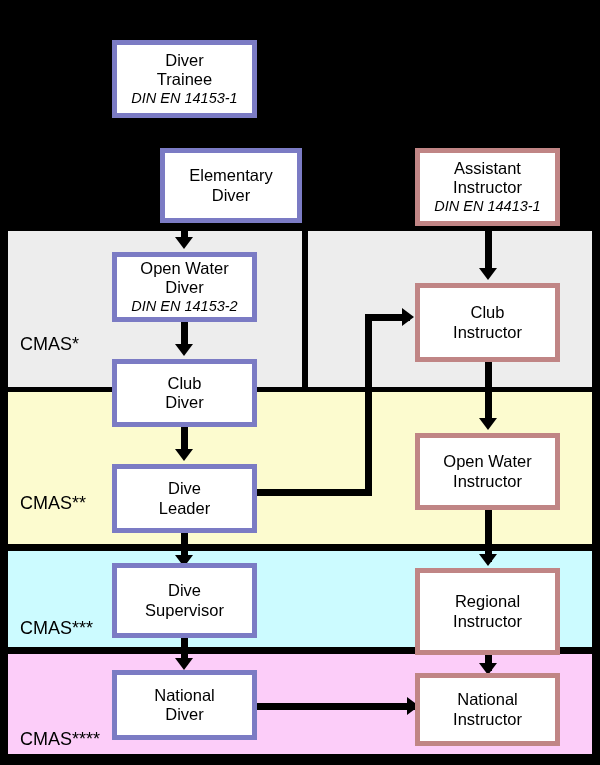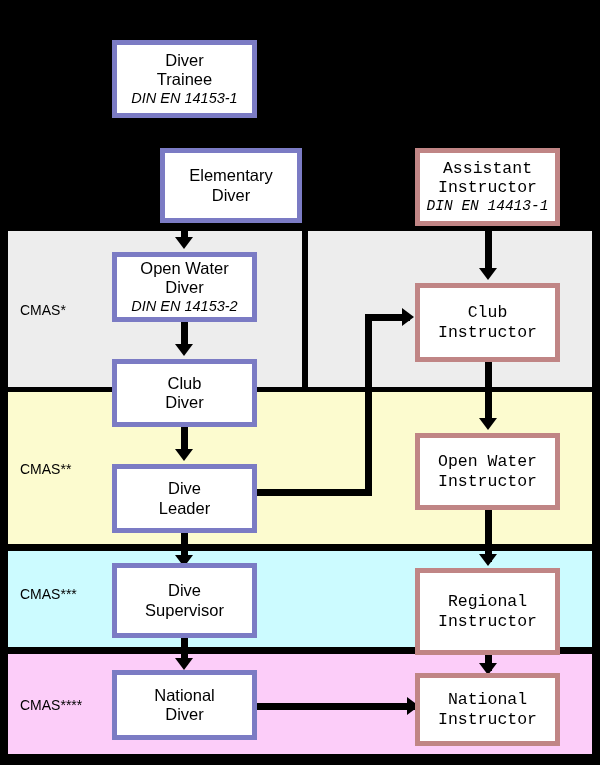--- a/index.html
+++ b/index.html
@@ -25,23 +25,24 @@
   
   .rule {
     position: absolute;
     background: #000000;
   }
 
   
   .band-label {
     position: absolute;
     color: #000000;
-    font-size: 14px;
+    font-size: 18px;
     line-height: 1;
     white-space: nowrap;
+    margin-top: 32px;
   }
 
   
   .node {
     position: absolute;
     box-sizing: border-box;
     background: #ffffff;
     border-style: solid;
     border-width: 5px;
     display: flex;
@@ -57,21 +58,21 @@
     white-space: pre-line;
   }
   .node .norm {
     font-size: 14.5px;
     font-style: italic;
     line-height: 1.2;
     margin-top: 1px;
     white-space: nowrap;
   }
   .node.diver   { border-color: #7b7bc4; }
-  .node.instr   { border-color: #c08585; font-family: Liberation Mono, monospace; }
+  .node.instr   { border-color: #c08585; }
 
   
   .seg {
     position: absolute;
     background: #000000;
   }
   .arrowhead {
     position: absolute;
     width: 0;
     height: 0;

